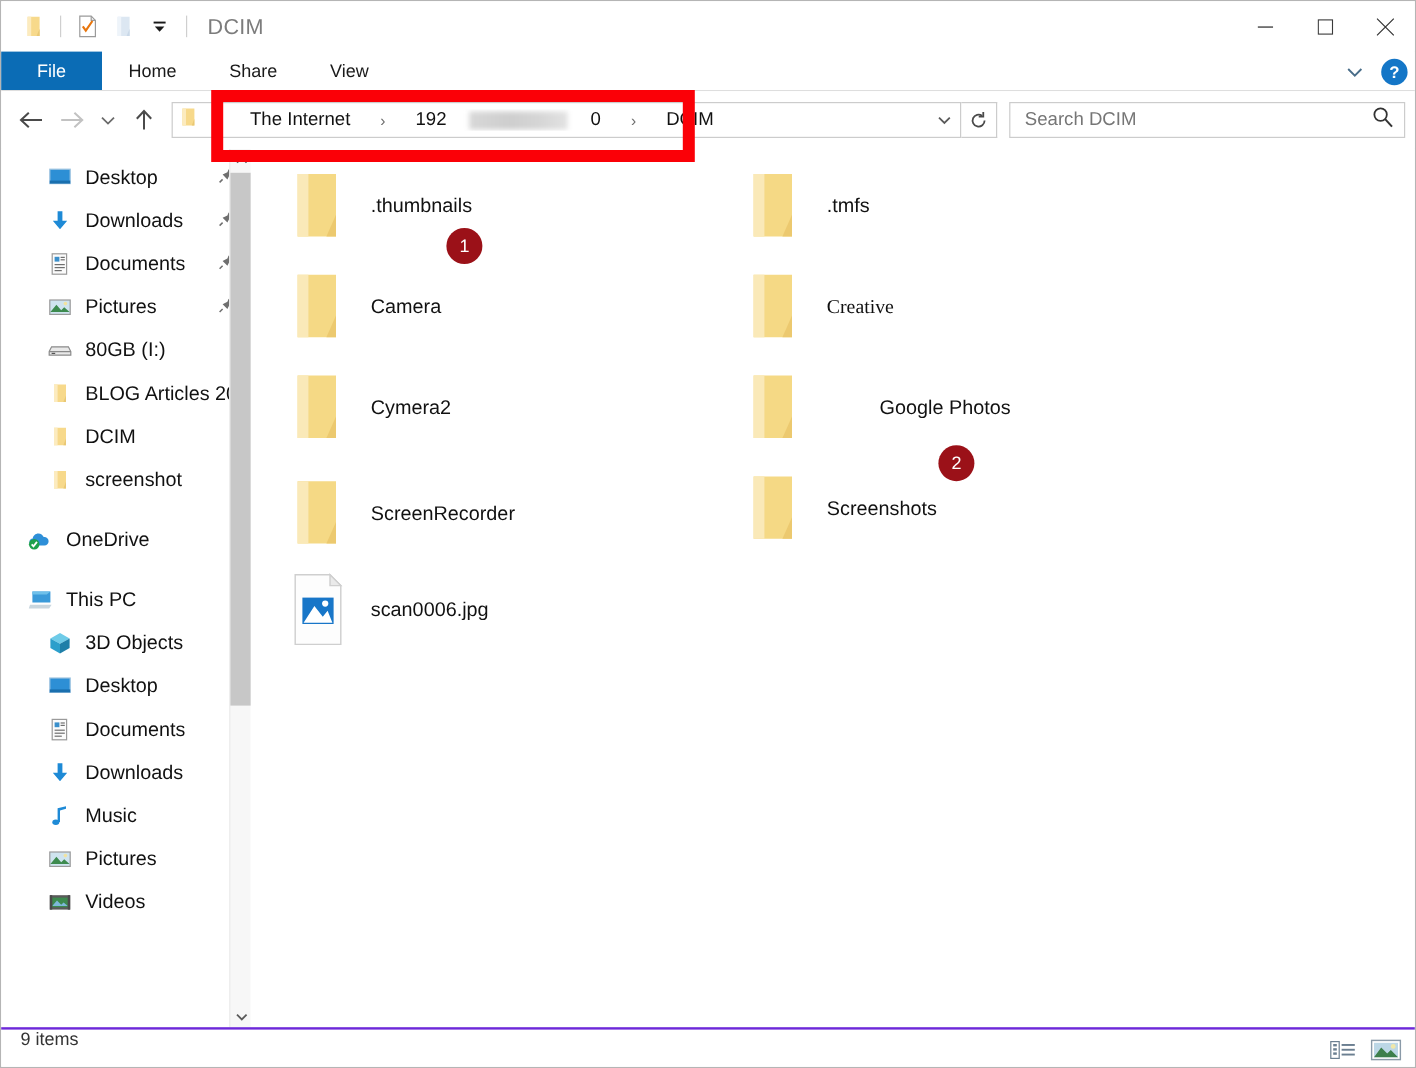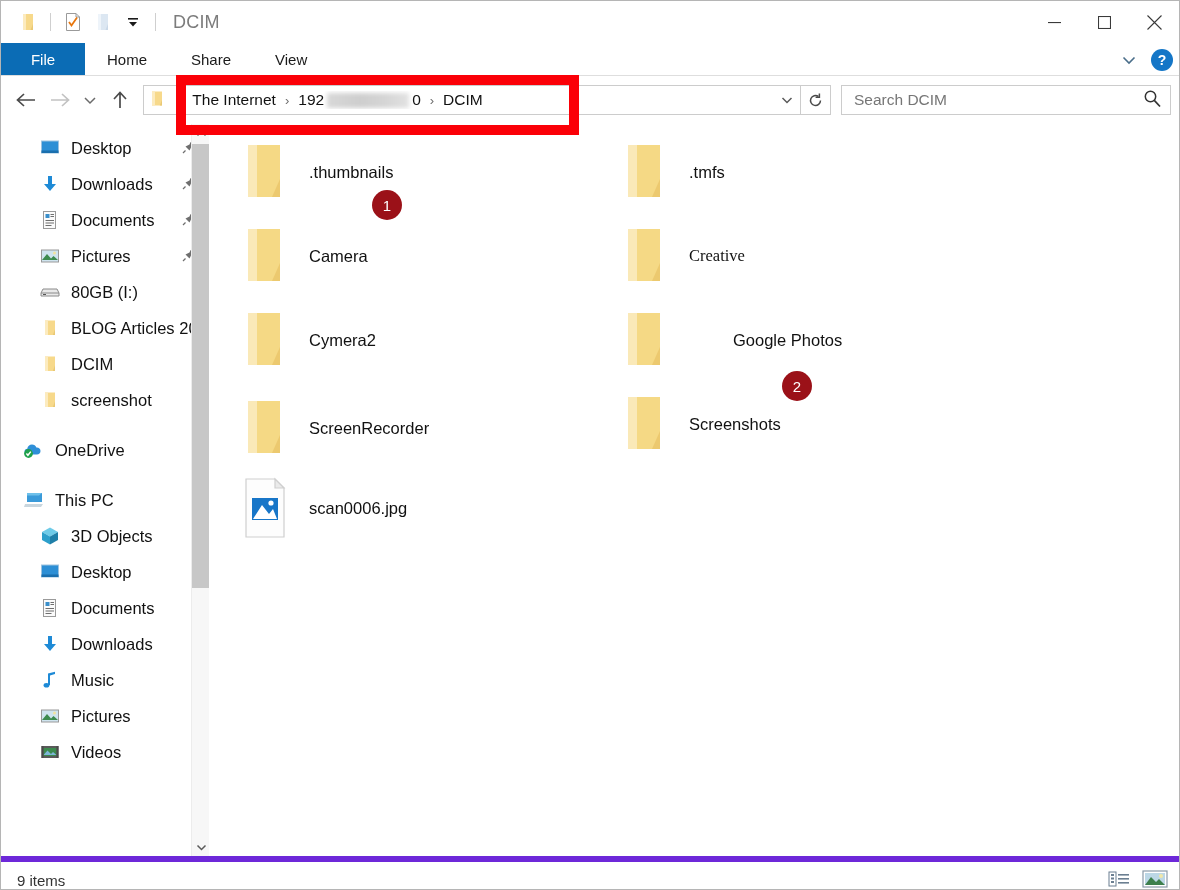--- a/index.html
+++ b/index.html
@@ -97,21 +97,21 @@
     height: 30px; margin-left: 6px;
     border: 1px solid #cccccc;
     background: #ffffff;
     display: flex; align-items: center;
     position: relative;
     min-width: 0;
   }
   .crumb-folder-icon { margin: 0 6px 0 5px; flex: 0 0 auto; }
   .crumbs {
     display: flex; align-items: center; flex: 1 1 auto;
-    font-size: 15.5px; color: #111; min-width: 0; overflow: hidden;
+    font-size: 15.5px; color: #111; min-width: 0; overflow: hidden; gap: 16px;
   }
   .crumb { white-space: nowrap; padding: 0 2px; }
   .crumb-sep {
     color: #6d6d6d; font-size: 13px; padding: 0 7px; flex: 0 0 auto;
   }
   .blur-ip {
     display: inline-block; vertical-align: middle;
     width: 82px; height: 15px;
     background: linear-gradient(90deg,#d8d8d8,#cecece 40%,#d5d5d5 70%,#e2e2e2);
     filter: blur(2.2px);
@@ -223,23 +223,23 @@
     width: 30px; height: 30px; border-radius: 50%;
     background: #9b1118; color: #ffffff;
     font-size: 15px;
     display: flex; align-items: center; justify-content: center;
     z-index: 20;
   }
 
   
   .statusbar {
     flex: 0 0 33px; height: 33px;
-    border-top: 6px solid #6d28d9;
-    background: #ffffff;
-    display: flex; align-items: flex-end;
+    border-top: 2px solid #6d28d9;
+    background: #ffffff;
+    display: flex; align-items: flex-start;
     padding-left: 16px;
     position: relative;
   }
   .statusbar .count { font-size: 15px; color: #333; }
   .viewbtns {
     position: absolute; right: 10px; top: 0; height: 33px;
     display: flex; align-items: center; gap: 8px;
   }
   .viewbtn {
     width: 28px; height: 26px;

